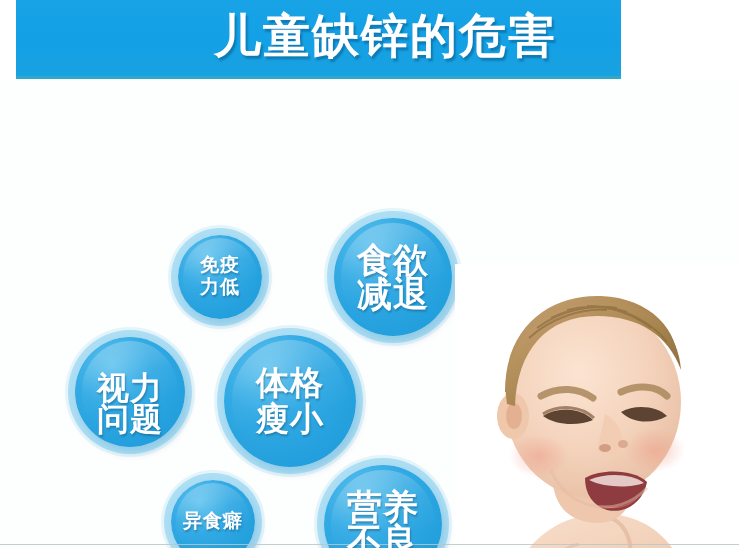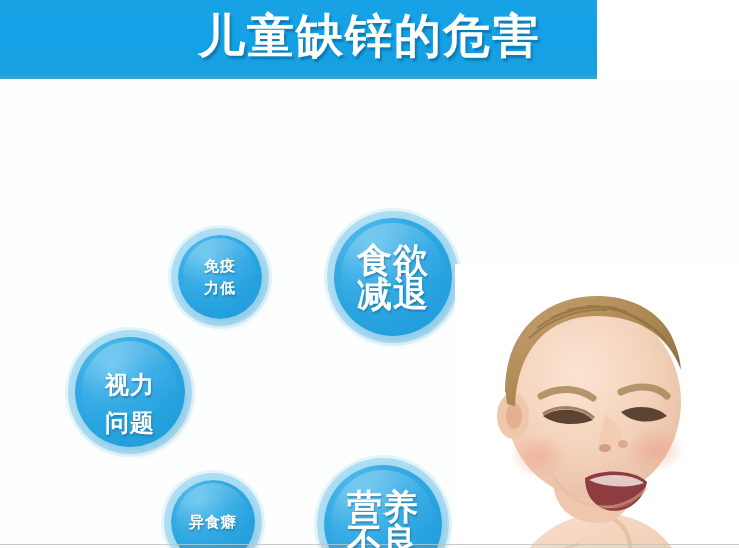--- a/index.html
+++ b/index.html
@@ -15,26 +15,27 @@
     position: relative;
     width: 739px;
     height: 548px;
     background: #ffffff;
     overflow: hidden;
   }
 
   
   .header-band {
     position: absolute;
-    left: 0;
+    left: 16px;
     top: 0;
     width: 597px;
     height: 79px;
     background: linear-gradient(180deg, #18a3e6 0%, #13a0e5 55%, #1aa2e0 100%);
     overflow: hidden;
+    padding-left: 8px;
   }
   .header-band .band-underline {
     position: absolute;
     left: 0;
     bottom: 0;
     width: 100%;
     height: 3px;
     background: #3aa8c6;
     opacity: .75;
   }
@@ -109,22 +110,22 @@
     text-shadow: 1px 2px 2px rgba(20, 85, 125, .45);
     white-space: pre-line;
   }
 
   
   .bubble.sz-sm  { width: 84px;  height: 84px;  }
   .bubble.sz-md  { width: 110px; height: 110px; }
   .bubble.sz-lg  { width: 118px; height: 118px; }
   .bubble.sz-xl  { width: 132px; height: 132px; }
 
-  .bubble.sz-sm .bubble-label { font-size: 15px; line-height: 22px; }
-  .bubble.sz-md .bubble-label { font-size: 24px; line-height: 38px; margin-top: 24px; }
+  .bubble.sz-sm .bubble-label { font-size: 19px; line-height: 22px; font-family: Liberation Mono, monospace; }
+  .bubble.sz-md .bubble-label { font-size: 32px; line-height: 31px; margin-top: 24px; }
   .bubble.sz-lg .bubble-label { font-size: 35px; line-height: 34px; }
   .bubble.sz-xl .bubble-label { font-size: 33px; line-height: 36px; }
 
   
   #bubble-immunity   { left: 178px; top: 156px; }
   #bubble-appetite   { left: 334px; top: 139px; }
   #bubble-vision     { left:  75px; top: 258px; }
   #bubble-physique   { left: 224px; top: 256px; }
   #bubble-pica       { left: 171px; top: 401px; }
   #bubble-nutrition  { left: 324px; top: 386px; }
@@ -160,20 +161,24 @@
     <div class="bubble sz-lg" id="bubble-appetite">
       <span class="bubble-label">食欲
 减退</span>
     </div>
 
     <div class="bubble sz-md" id="bubble-vision">
       <span class="bubble-label">视力
 问题</span>
     </div>
 
+    <div class="bubble sz-xl" id="bubble-physique">
+      <span class="bubble-label">体格
+瘦小</span>
+    </div>
 
     <div class="bubble sz-sm" id="bubble-pica">
       <span class="bubble-label">异食癖</span>
     </div>
 
     <div class="bubble sz-lg" id="bubble-nutrition">
       <span class="bubble-label">营养
 不良</span>
     </div>
 

